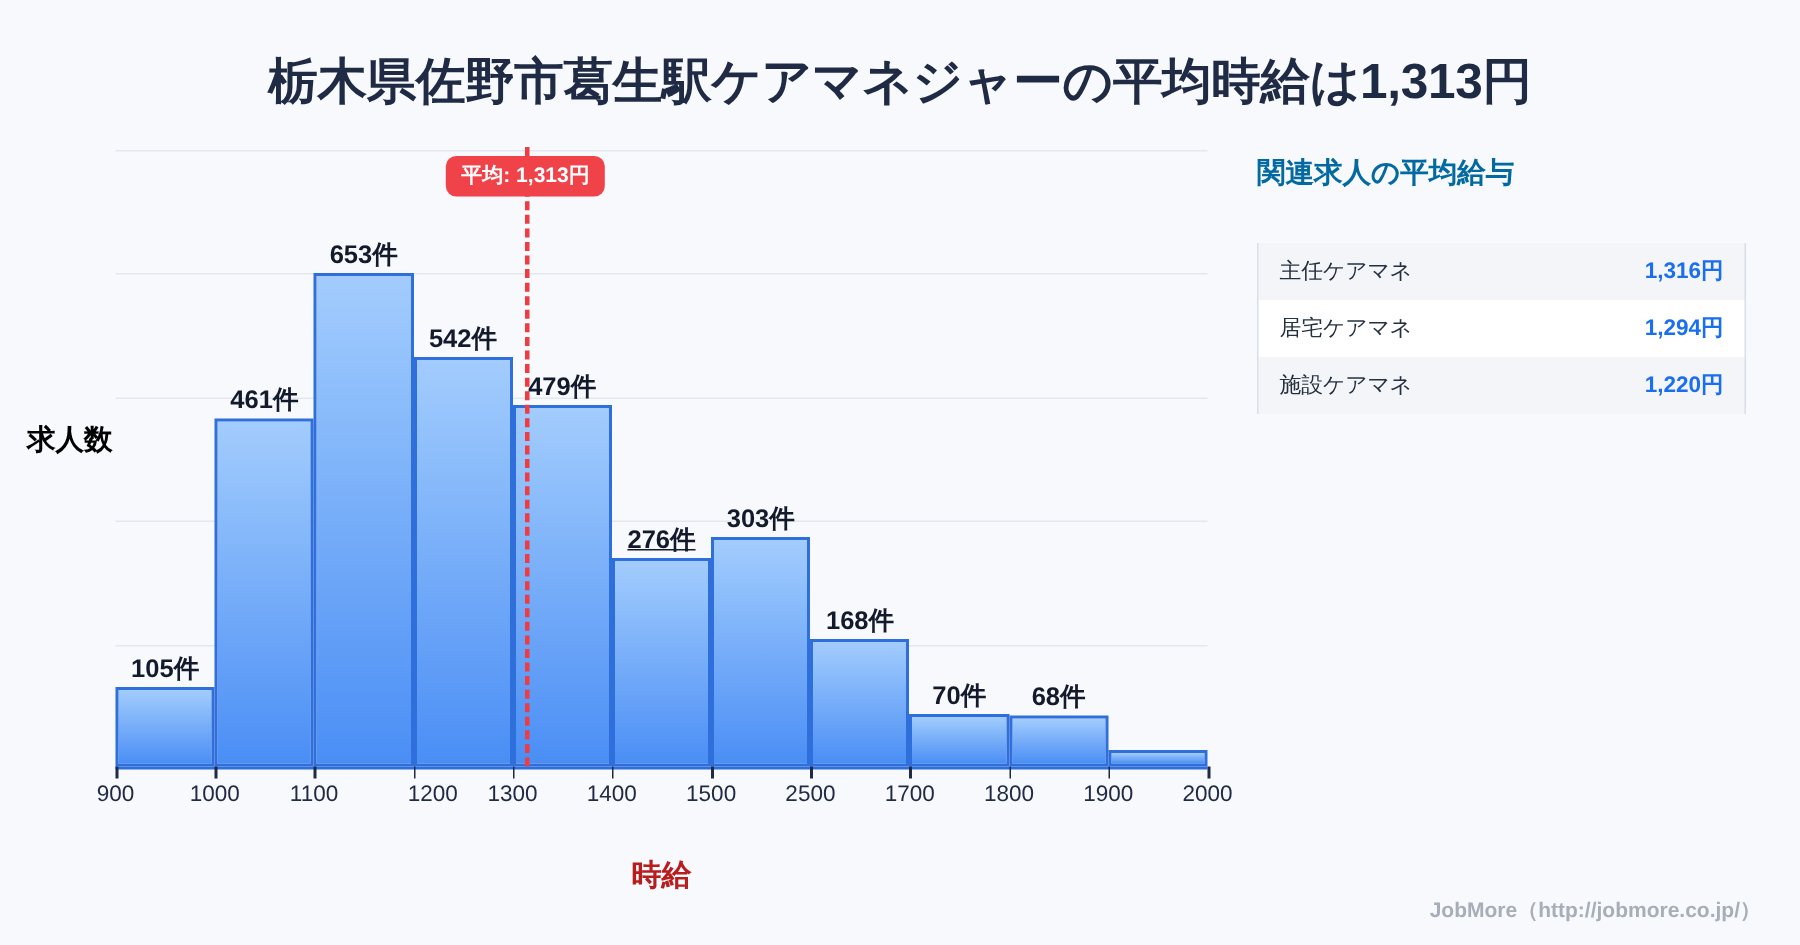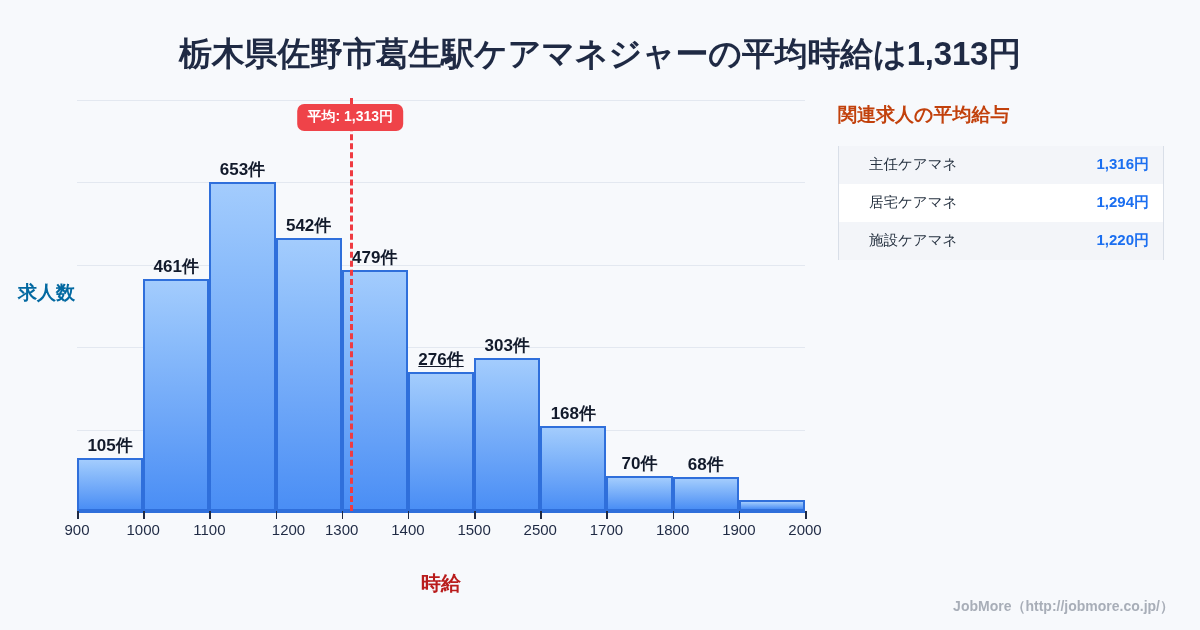--- a/index.html
+++ b/index.html
@@ -106,21 +106,21 @@
     width: 1.5px;
     height: 8px;
     background: #1f2a44;
   }
   #y-axis-label {
     position: absolute;
     left: 18px;
     top: 280px;
     font-size: 19px;
     font-weight: bold;
-    color: #0369a1;
+    color: #000000;
   }
   #x-axis-label {
     position: absolute;
     left: 77px;
     top: 570px;
     width: 728px;
     text-align: center;
     font-size: 20px;
     font-weight: bold;
     color: #b91c1c;
@@ -129,33 +129,33 @@
   
   #side-panel {
     position: absolute;
     left: 838px;
     top: 102px;
     width: 330px;
   }
   #side-panel-title {
     font-size: 19px;
     font-weight: bold;
-    color: #c2410c;
-    margin-bottom: 18px;
+    color: #0369a1;
+    margin-bottom: 34px;
   }
   #salary-table {
     width: 326px;
     border-collapse: collapse;
     border-left: 1px solid #d9dfe8;
     border-right: 1px solid #d9dfe8;
   }
   #salary-table tr.row-odd { background: #f3f5f9; }
   #salary-table tr.row-even { background: #ffffff; }
   #salary-table td {
-    padding: 9px 14px 10px 30px;
+    padding: 9px 14px 10px 14px;
     font-size: 14.5px;
   }
   #salary-table td.role-name {
     color: #24303f;
     text-align: left;
   }
   #salary-table td.role-value {
     color: #1a6ef0;
     font-weight: bold;
     text-align: right;

